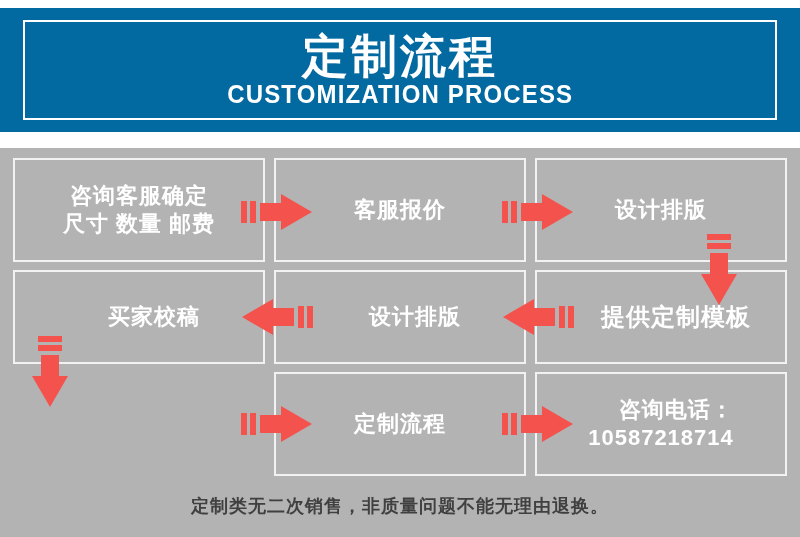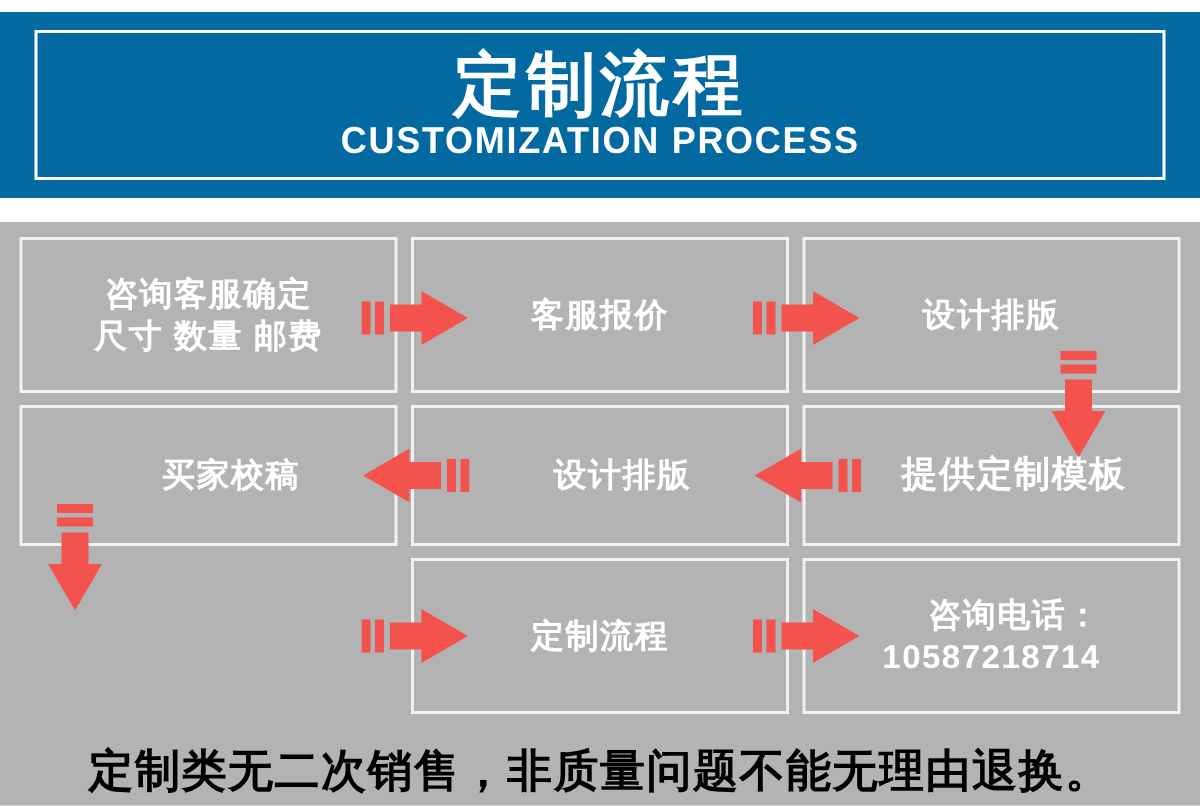--- a/index.html
+++ b/index.html
@@ -104,22 +104,22 @@
     pointer-events:none;
   }
   .arrow svg{display:block;}
 
   
   .footer-note{
     position:absolute;
     left:0; top:336px;
     width:774px;
     text-align:center;
-    color:#000000;
-    font-size:30px;
+    color:#404040;
+    font-size:18px;
     font-weight:bold;
     letter-spacing:1px;
     white-space:nowrap;
   }
 </style>
 </head>
 <body>
 
 <div class="page">
 

